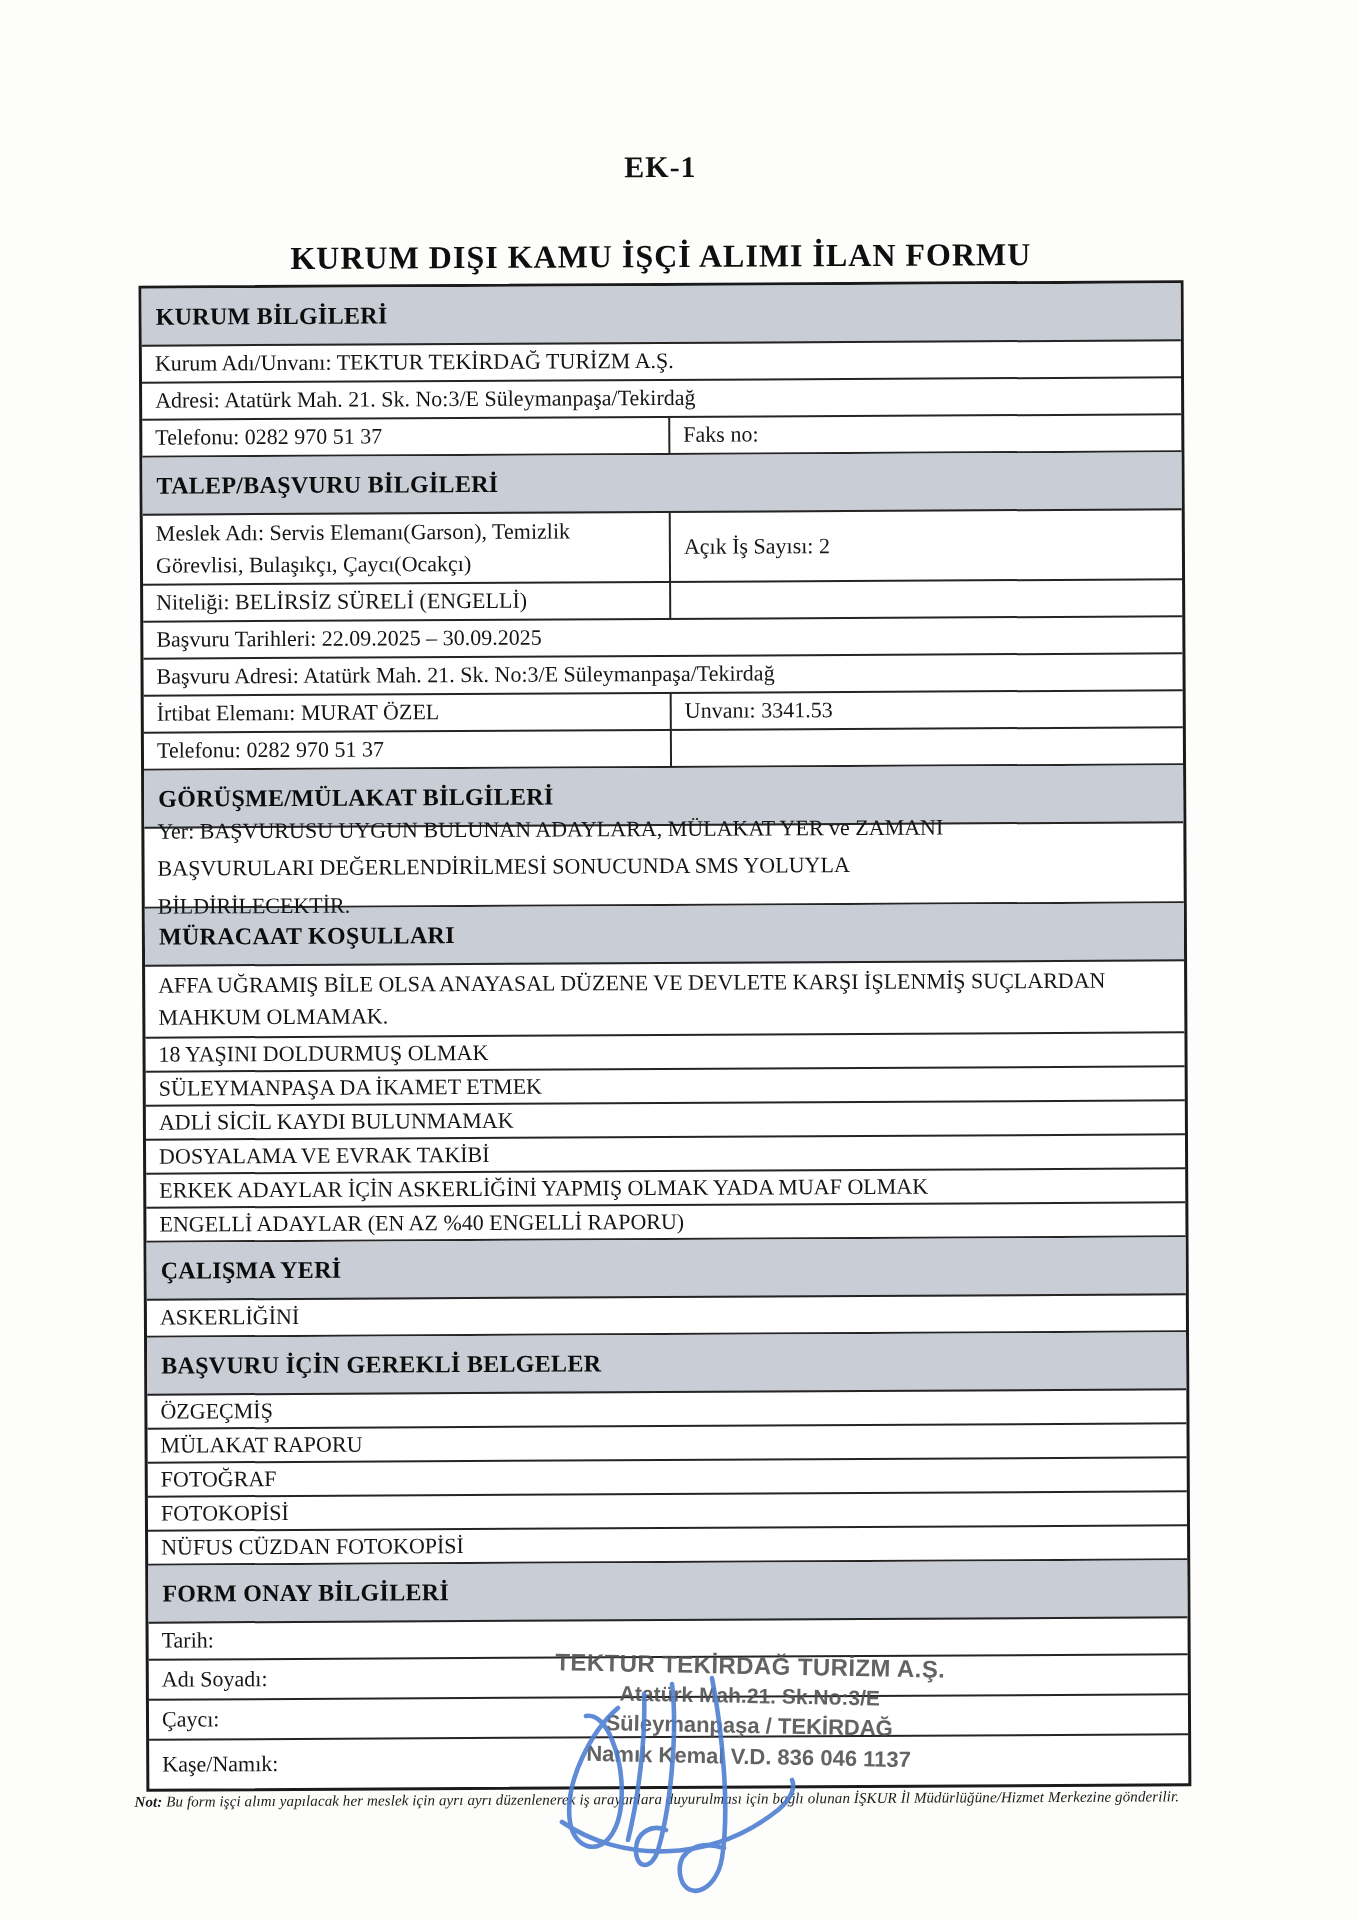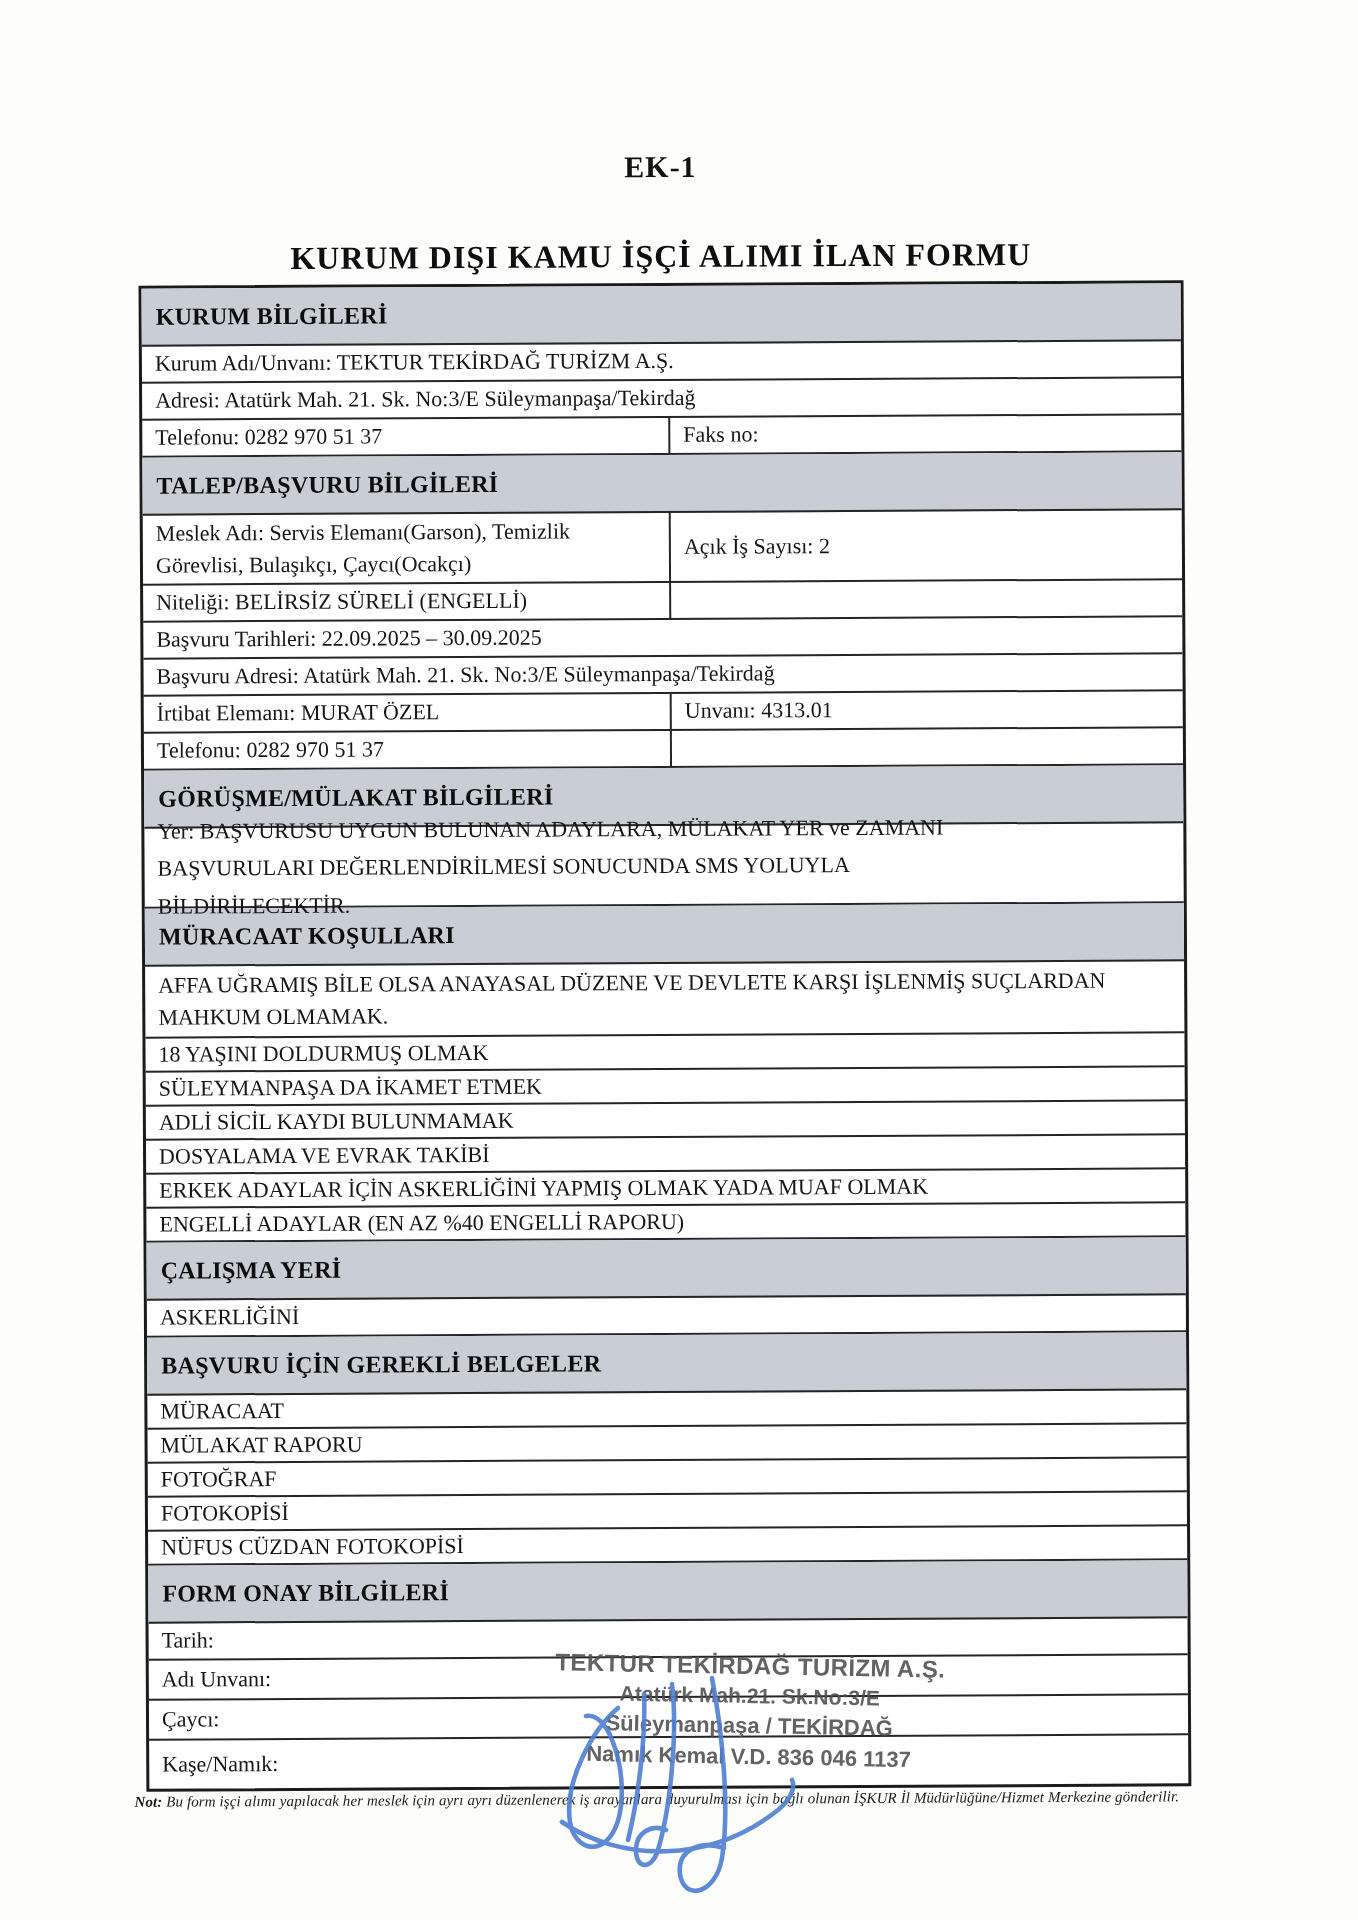--- a/index.html
+++ b/index.html
@@ -118,21 +118,21 @@
       <span>Başvuru Tarihleri: 22.09.2025 – 30.09.2025</span>
     </div>
     <div class="row h37 pad">
       <span>Başvuru Adresi: Atatürk Mah. 21. Sk. No:3/E Süleymanpaşa/Tekirdağ</span>
     </div>
     <div class="row h37 split">
       <div class="cL">
         <span>İrtibat Elemanı: MURAT ÖZEL</span>
       </div>
       <div class="cR">
-        <span>Unvanı: 4313.01</span>
+        <span>Unvanı: 3341.53</span>
       </div>
     </div>
     <div class="row h37 split">
       <div class="cL">
         <span>Telefonu: 0282 970 51 37</span>
       </div>
       <div class="cR"></div>
     </div>
 
     <div class="sec">GÖRÜŞME/MÜLAKAT BİLGİLERİ</div>
@@ -163,41 +163,41 @@
       <span>ENGELLİ ADAYLAR (EN AZ %40 ENGELLİ RAPORU)</span>
     </div>
 
     <div class="sec">ÇALIŞMA YERİ</div>
     <div class="row h37 pad">
       <span>ASKERLİĞİNİ</span>
     </div>
 
     <div class="sec">BAŞVURU İÇİN GEREKLİ BELGELER</div>
     <div class="row h34 pad">
-      <span>MÜRACAAT</span>
+      <span>ÖZGEÇMİŞ</span>
     </div>
     <div class="row h34 pad">
       <span>MÜLAKAT RAPORU</span>
     </div>
     <div class="row h34 pad">
       <span>FOTOĞRAF</span>
     </div>
     <div class="row h34 pad">
       <span>FOTOKOPİSİ</span>
     </div>
     <div class="row h34 pad">
       <span>NÜFUS CÜZDAN FOTOKOPİSİ</span>
     </div>
 
     <div class="sec">FORM ONAY BİLGİLERİ</div>
     <div class="row h37 pad">
       <span>Tarih:</span>
     </div>
     <div class="row h40 pad">
-      <span>Adı Unvanı:</span>
+      <span>Adı Soyadı:</span>
     </div>
     <div class="row h40 pad">
       <span>Çaycı:</span>
     </div>
     <div class="row h48 pad">
       <span>Kaşe/Namık:</span>
     </div>
 
   </div>
 

